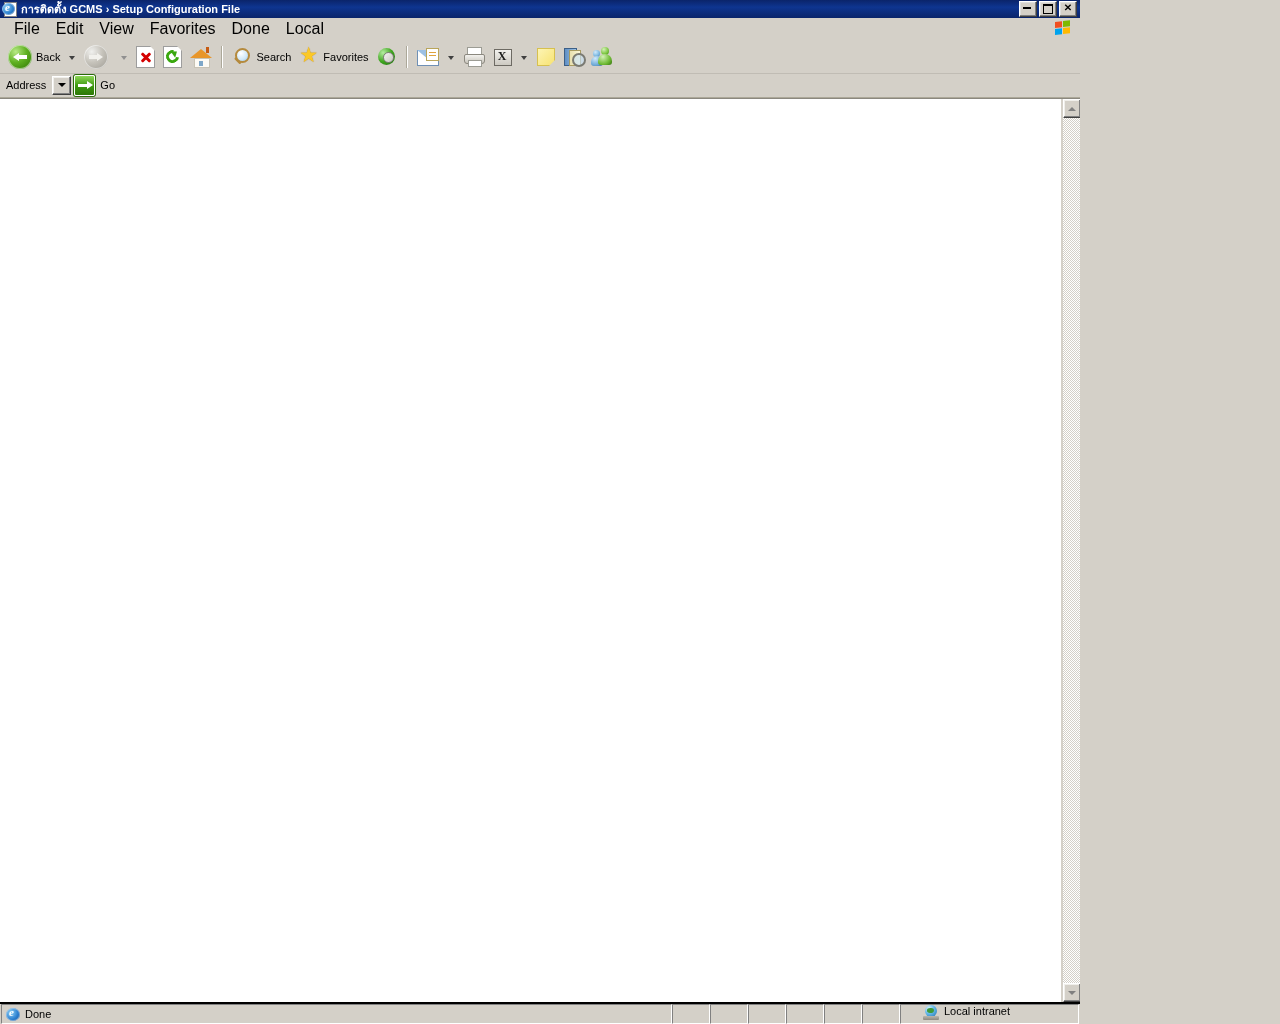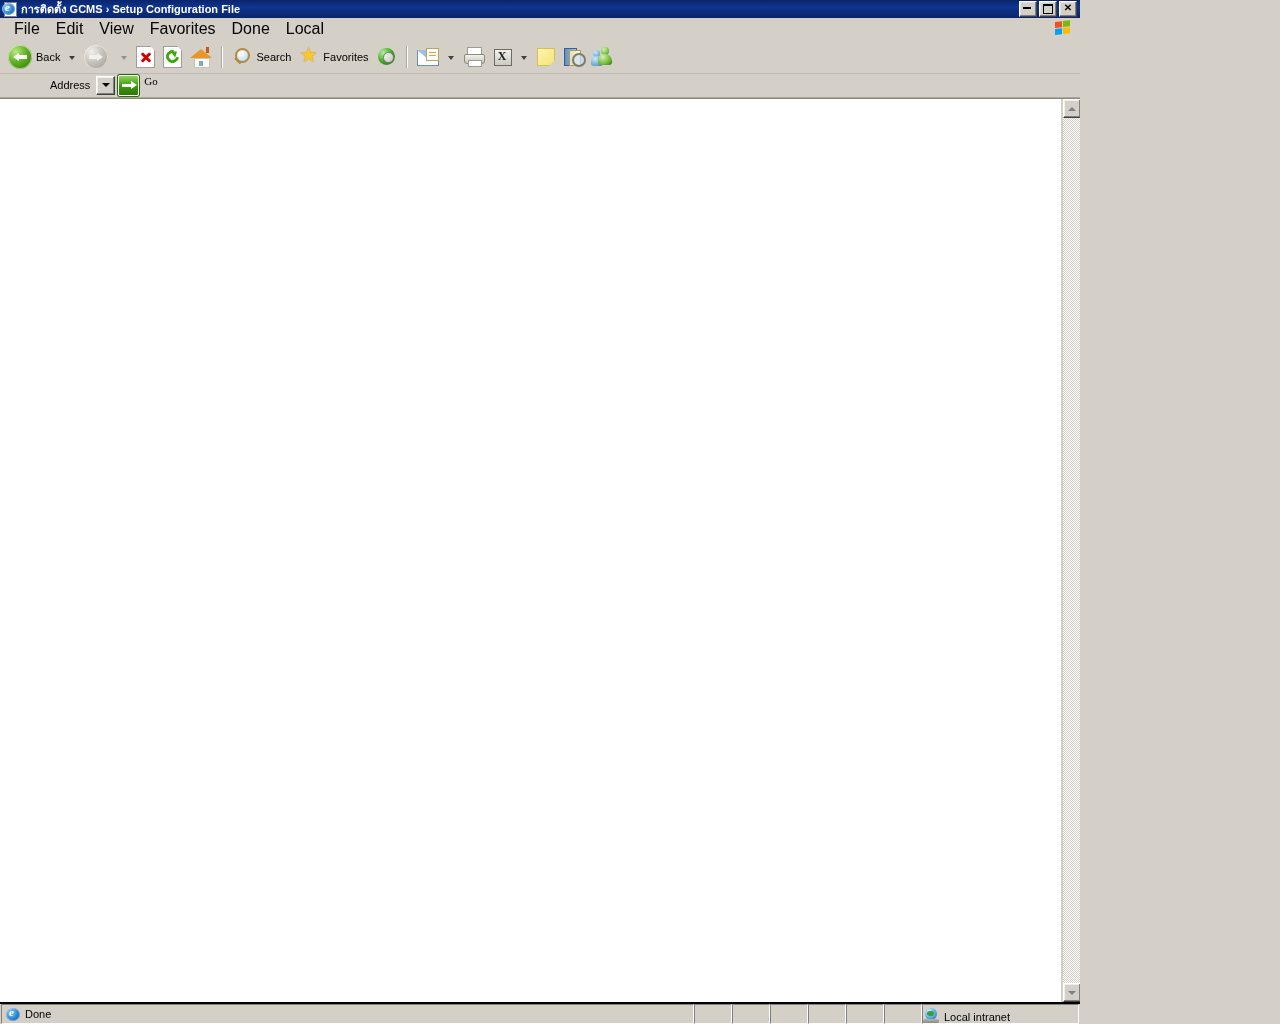--- a/index.html
+++ b/index.html
@@ -476,21 +476,20 @@
     align-items: center;
     padding: 0 2px 1px 2px;
     flex: 0 0 auto;
     border-bottom: 1px solid #aca899;
   }
   .address-label {
     font-size: 11px;
     color: #000000;
     padding: 0 6px 0 4px;
     white-space: nowrap;
-    margin-left: 44px;
   }
   .address-field {
     flex: 1 1 auto;
     height: 19px;
     background: #ffffff;
     border: 1px solid;
     border-color: #808080 #ffffff #ffffff #808080;
     box-shadow: inset 1px 1px 0 #404040;
     display: flex;
     align-items: center;
@@ -551,25 +550,24 @@
     box-shadow: inset -1px -1px 0 #808080, inset 1px 1px 0 #f0efeb;
     display: flex; align-items: center; justify-content: center;
   }
   .addr-dropdown i {
     width: 0; height: 0;
     border-left: 4px solid transparent;
     border-right: 4px solid transparent;
     border-top: 4px solid #000000;
   }
   .go-button {
-    display: flex; align-items: flex-start;
+    display: flex; align-items: center;
     padding: 0 4px 0 2px;
     height: 20px;
     cursor: default;
-    font-family: Liberation Serif, serif;
   }
   .go-icon {
     width: 19px; height: 19px;
     background: linear-gradient(to bottom, #8ed657 0%, #3f9a11 50%, #2d7707 100%);
     border: 1px solid #ffffff;
     box-shadow: 0 0 0 1px #2a6b09;
     position: relative;
     border-radius: 2px;
   }
   .go-icon::before {
@@ -657,24 +655,24 @@
   .status-ie .ie-e-glyph { left: 1px; top: 2px; width: 14px; height: 13px; }
   .status-text { font-size: 11px; color: #000000; white-space: nowrap; }
   .status-pane {
     width: 36px; height: 18px;
     border: 1px solid;
     border-color: #808080 #ffffff #ffffff #808080;
     flex: 0 0 auto;
   }
   .status-zone {
     width: 155px; height: 18px;
-    display: flex; align-items: flex-end;
+    display: flex; align-items: flex-start;
     border: 1px solid;
     border-color: #808080 #ffffff #ffffff #808080;
-    padding-left: 0;
+    padding-left: 22px;
     flex: 0 0 auto;
   }
   .zone-icon {
     width: 16px; height: 15px;
     position: relative;
     margin-right: 5px;
     flex: 0 0 auto;
   }
   .zone-globe {
     position: absolute; left: 2px; top: 0px;

